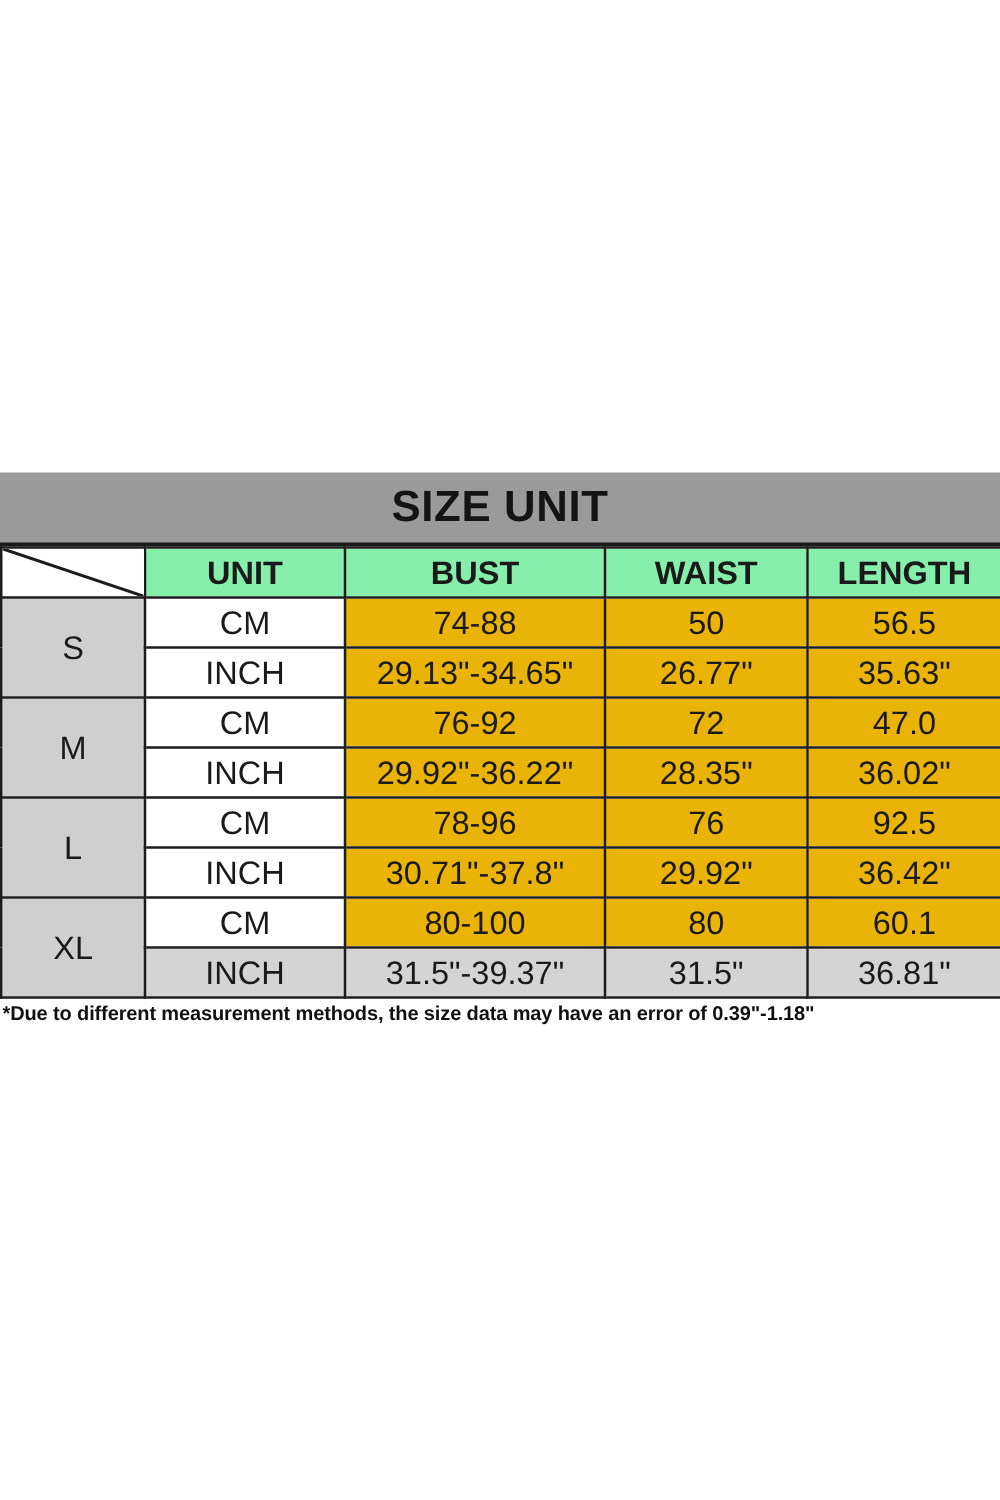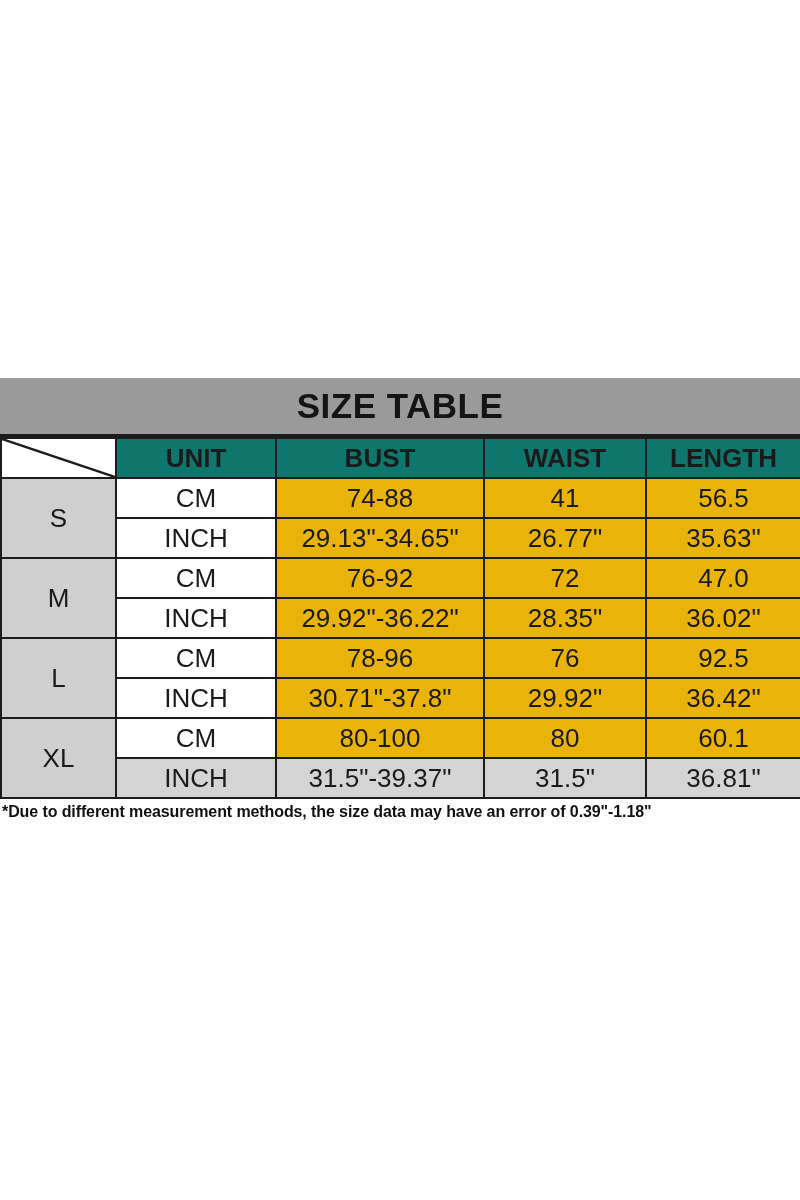--- a/index.html
+++ b/index.html
@@ -63,21 +63,21 @@
     padding: 0 !important;
     position: relative;
   }
   .corner-cell svg {
     display: block;
     width: 100%;
     height: 100%;
   }
 
   .head-cell {
-    background: #0f766e;
+    background: #86efac;
     font-weight: bold;
     font-size: 27px;
   }
 
   .size-cell {
     background: #cfcfcf;
     font-weight: normal;
     font-size: 30px;
   }
 
@@ -105,21 +105,21 @@
     padding: 4px 0 0 2px;
     letter-spacing: -0.1px;
     white-space: nowrap;
   }
 </style>
 </head>
 <body>
 
 <div id="size-table-block">
 
-  <div class="title-bar">SIZE TABLE</div>
+  <div class="title-bar">SIZE UNIT</div>
 
   <table class="size-table">
     <colgroup>
       <col class="c-size">
       <col class="c-unit">
       <col class="c-bust">
       <col class="c-waist">
       <col class="c-length">
     </colgroup>
     <tbody>
@@ -132,21 +132,21 @@
         <td class="head-cell">UNIT</td>
         <td class="head-cell">BUST</td>
         <td class="head-cell">WAIST</td>
         <td class="head-cell">LENGTH</td>
       </tr>
 
       <tr>
         <td class="size-cell" rowspan="2">S</td>
         <td class="unit-cell">CM</td>
         <td class="val-cell">74-88</td>
-        <td class="val-cell">41</td>
+        <td class="val-cell">50</td>
         <td class="val-cell">56.5</td>
       </tr>
       <tr>
         <td class="unit-cell">INCH</td>
         <td class="val-cell">29.13"-34.65"</td>
         <td class="val-cell">26.77"</td>
         <td class="val-cell">35.63"</td>
       </tr>
 
       <tr>

